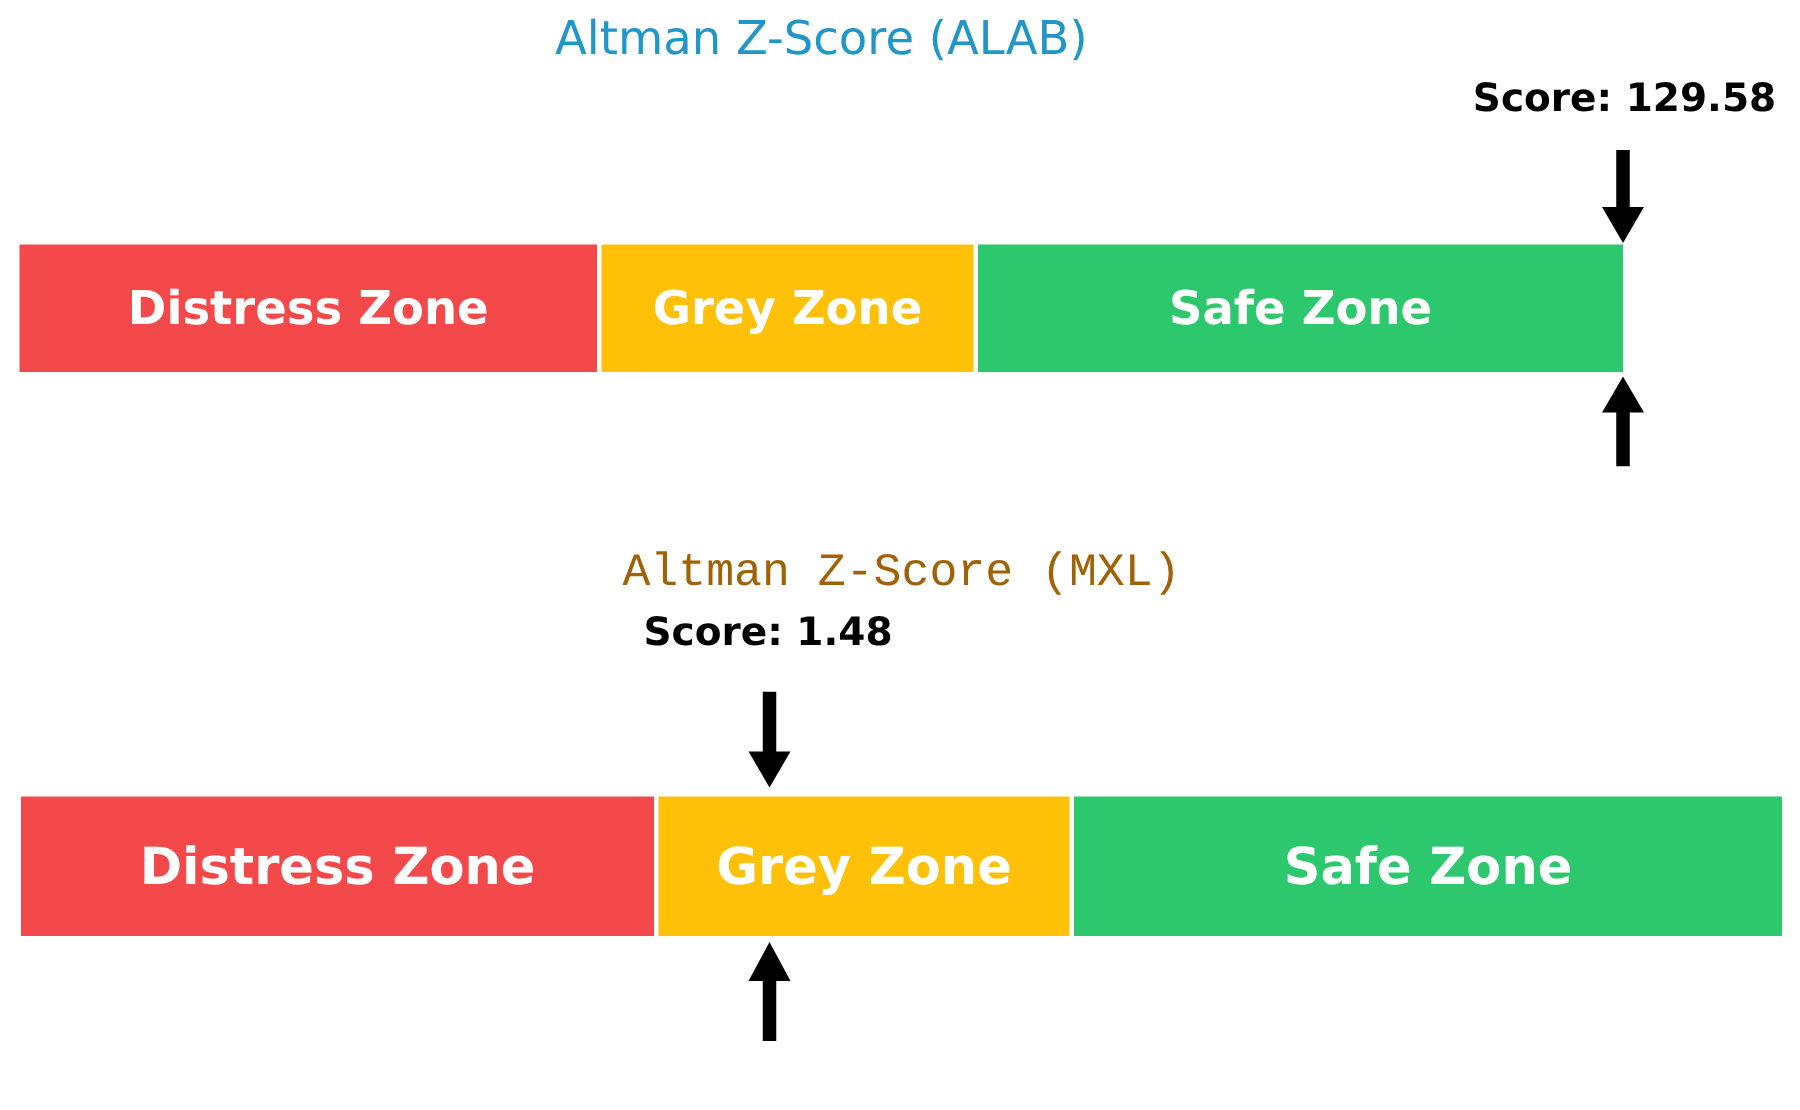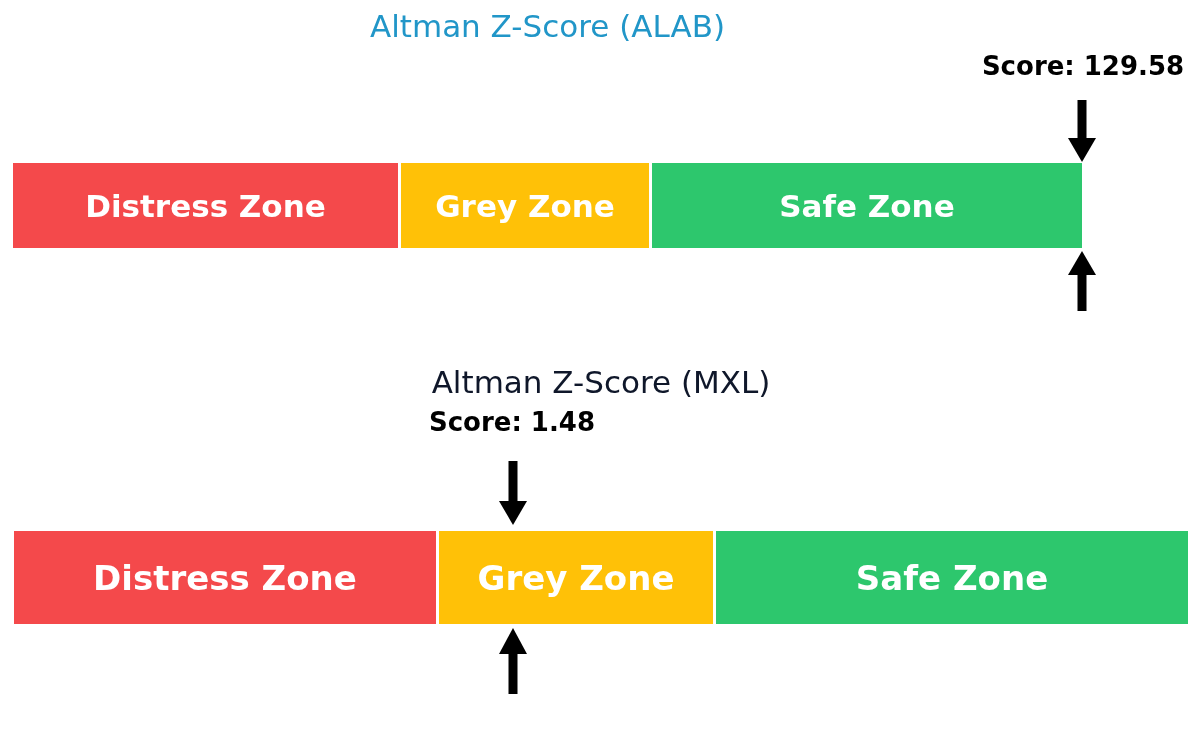--- a/index.html
+++ b/index.html
@@ -74,21 +74,21 @@
 
     <svg class="arrow" style="left: 1067px; top: 251px; fill: rgb(0, 0, 0);" width="30" height="60" viewBox="0 0 30 60">
       <polygon points="15,0 1,24 29,24"></polygon>
       <rect x="10.5" y="22" width="9" height="38"></rect>
     </svg>
 
   </section>
 
   <section>
 
-    <div class="abs chart-title" style="left: 14px; top: 365px; width: 1174px; color: #0f172a;">Altman Z-Score (MXL)</div>
+    <div class="abs chart-title" style="left: 14px; top: 365px; width: 1174px; color: #a16207; font-family: Liberation Mono, monospace;">Altman Z-Score (MXL)</div>
 
     <div class="abs score-label" style="left: 362px; top: 408px; width: 300px; color: rgb(0, 0, 0);">Score: 1.48</div>
 
     <svg class="arrow" style="left: 498px; top: 461px; fill: rgb(0, 0, 0);" width="30" height="64" viewBox="0 0 30 64">
       <rect x="10.5" y="0" width="9" height="42"></rect>
       <polygon points="1,40 29,40 15,64"></polygon>
     </svg>
 
     <div class="bar bar-2" style="top:531px; height:93px;">
       <div class="zone" style="left: 14px; width: 422px; background-color: rgb(244, 73, 75);">

